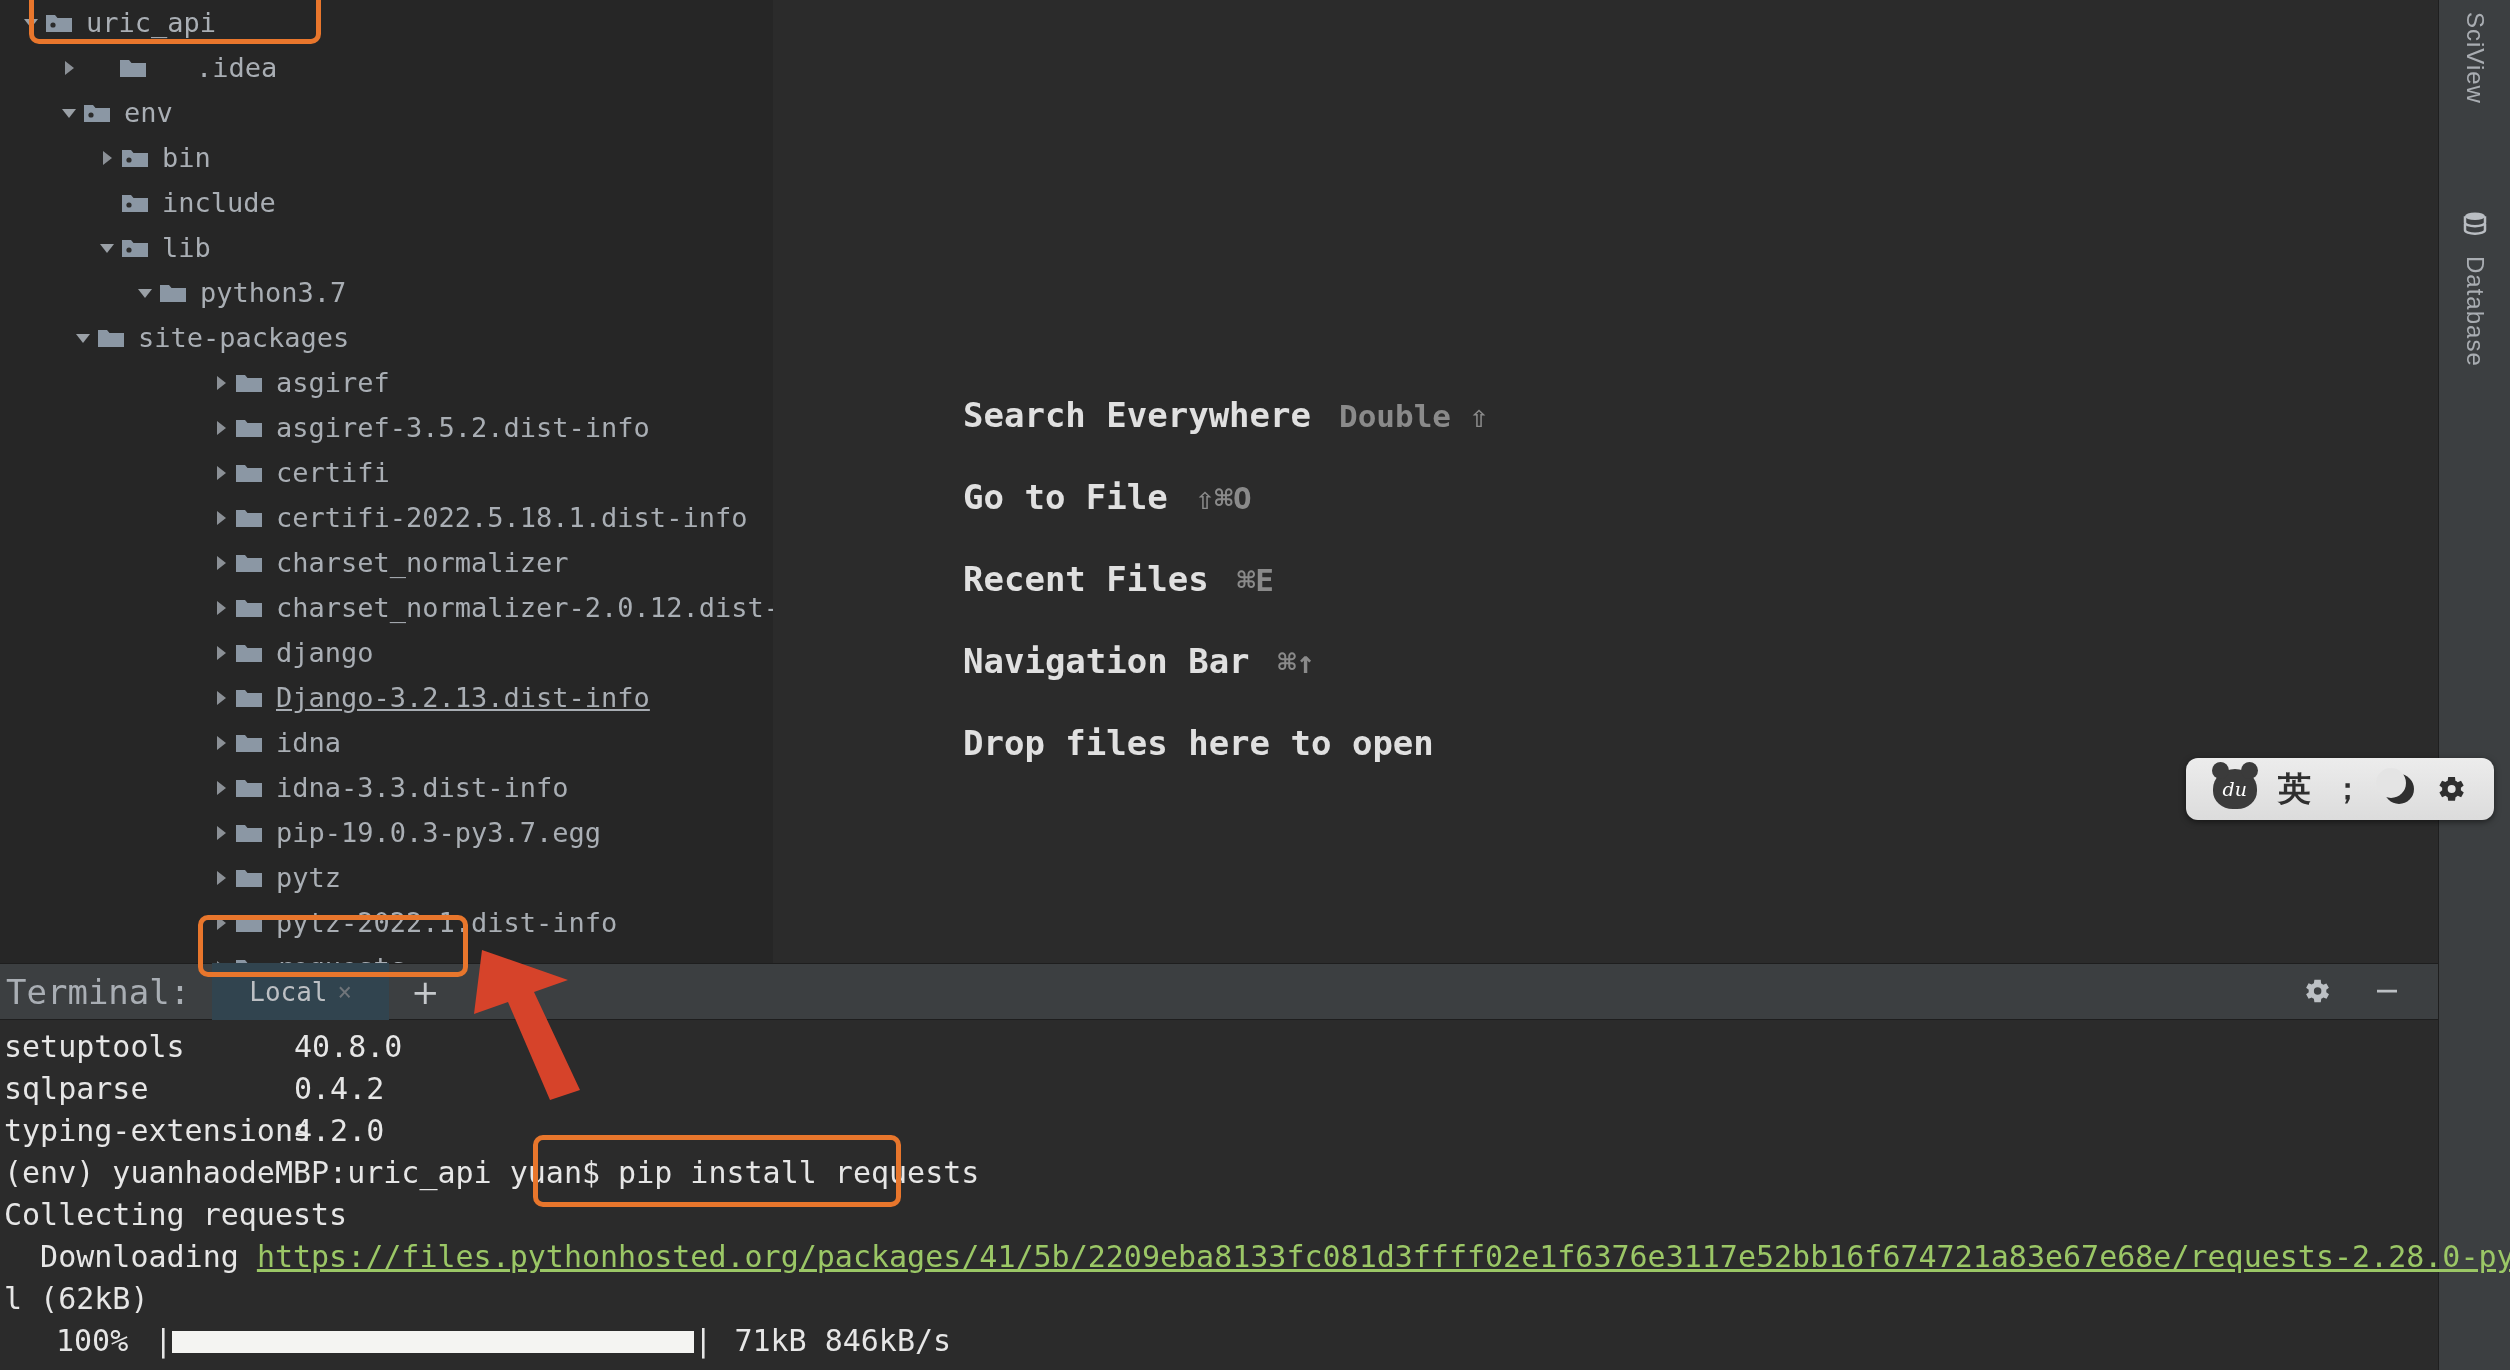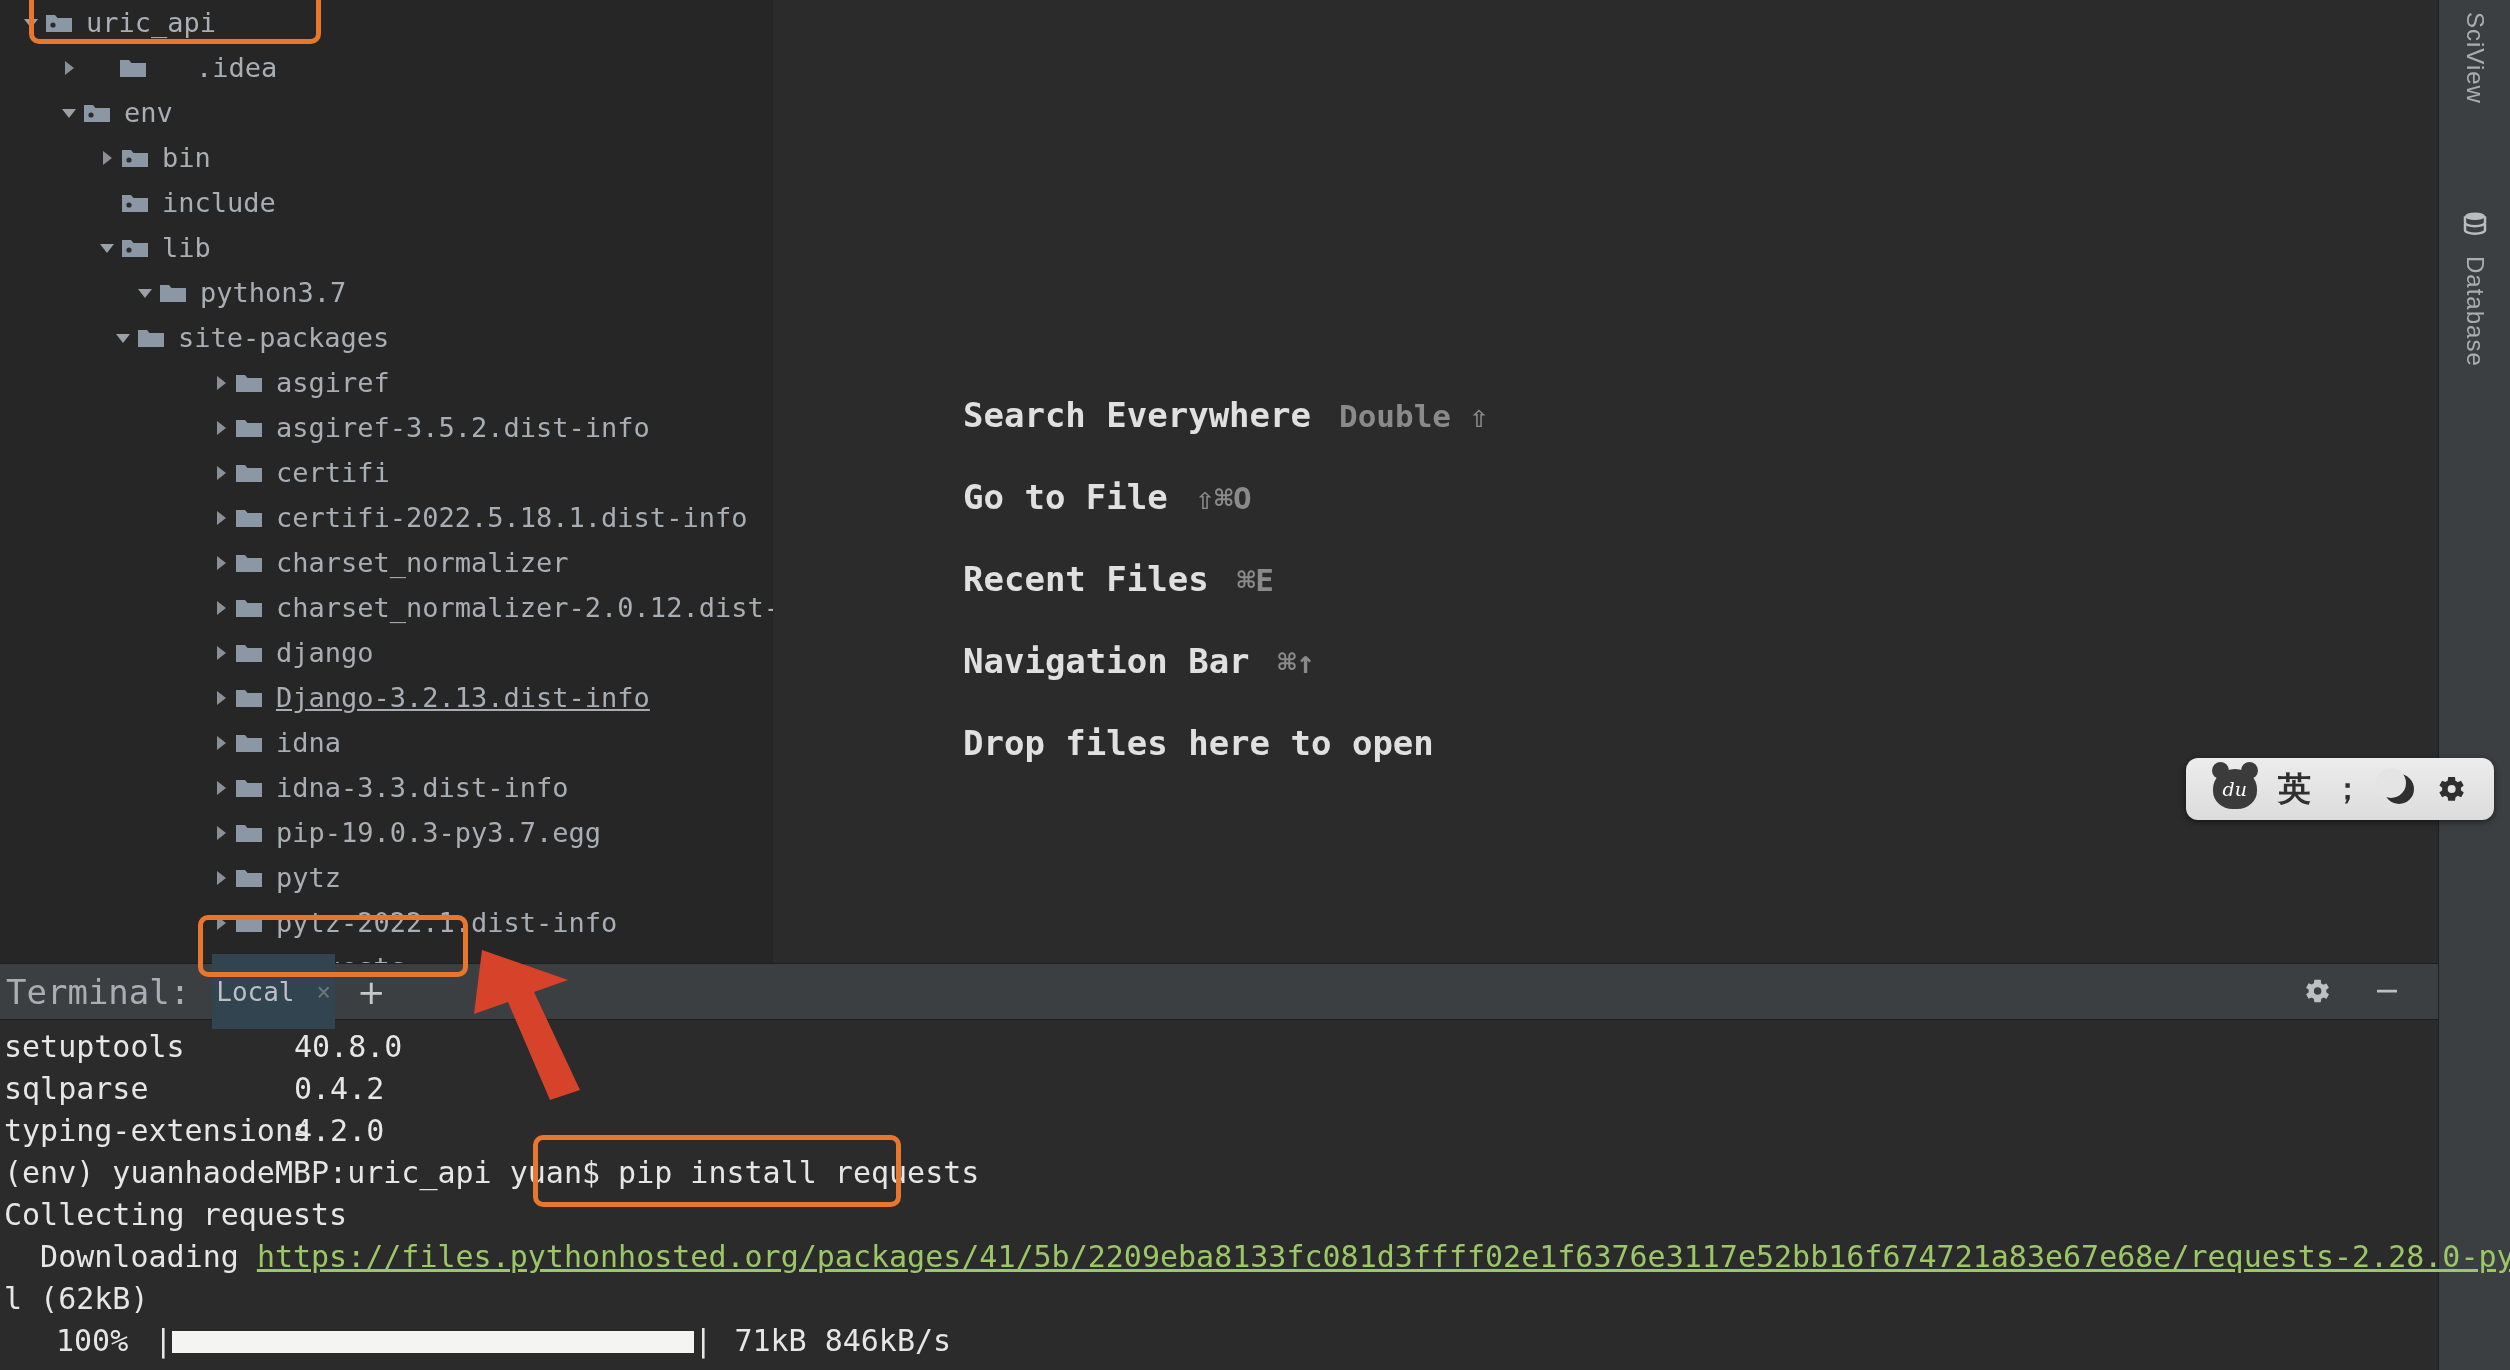--- a/index.html
+++ b/index.html
@@ -91,23 +91,23 @@
     background: #3c3f41;
     display: flex; align-items: center;
     border-top: 1px solid #1e1e1e;
     border-bottom: 1px solid #1e1e1e;
   }
   .term-title {
     color: #a9aeb4; font-family: "DejaVu Sans Mono", monospace;
     font-size: 34px; padding-left: 6px; padding-right: 22px;
   }
   .term-tab {
-    height: 75px; display: flex; align-items: center; gap: 22px;
+    height: 57px; display: flex; align-items: center; gap: 10px;
     background: #31444f;
-    padding: 0 4px;
+    padding: 0 37px;
     color: #bcbfc3; font-family: "DejaVu Sans Mono", monospace; font-size: 26px;
   }
   .term-tab .x { color: #70757a; font-size: 24px; }
   .term-plus {
     color: #c6c9cc; font-size: 34px; padding: 0 22px; font-family: "DejaVu Sans", sans-serif;
   }
   .term-right {
     position: absolute; right: 0; top: 0; height: 57px;
     display: flex; align-items: center; gap: 40px; padding-right: 36px;
   }
@@ -267,21 +267,21 @@
               <polygon points="3,6 17,6 10,15" fill="#9aa0a6"></polygon>
             </svg>
           </span>
           <span class="folder">
             <svg width="28" height="24" viewBox="0 0 28 24">
               <path d="M1 4 h9 l2.5 3 H27 v14 H1 Z" fill="#8b97a4"></path>
             </svg>
           </span>
           <span class="tree-label">python3.7</span>
         </div>
-        <div class="tree-row" style="padding-left: 110px;">
+        <div class="tree-row" style="padding-left: 70px;">
           <span class="arrow">
             <svg width="20" height="20" viewBox="0 0 20 20">
               <polygon points="3,6 17,6 10,15" fill="#9aa0a6"></polygon>
             </svg>
           </span>
           <span class="folder">
             <svg width="28" height="24" viewBox="0 0 28 24">
               <path d="M1 4 h9 l2.5 3 H27 v14 H1 Z" fill="#8b97a4"></path>
             </svg>
           </span>

